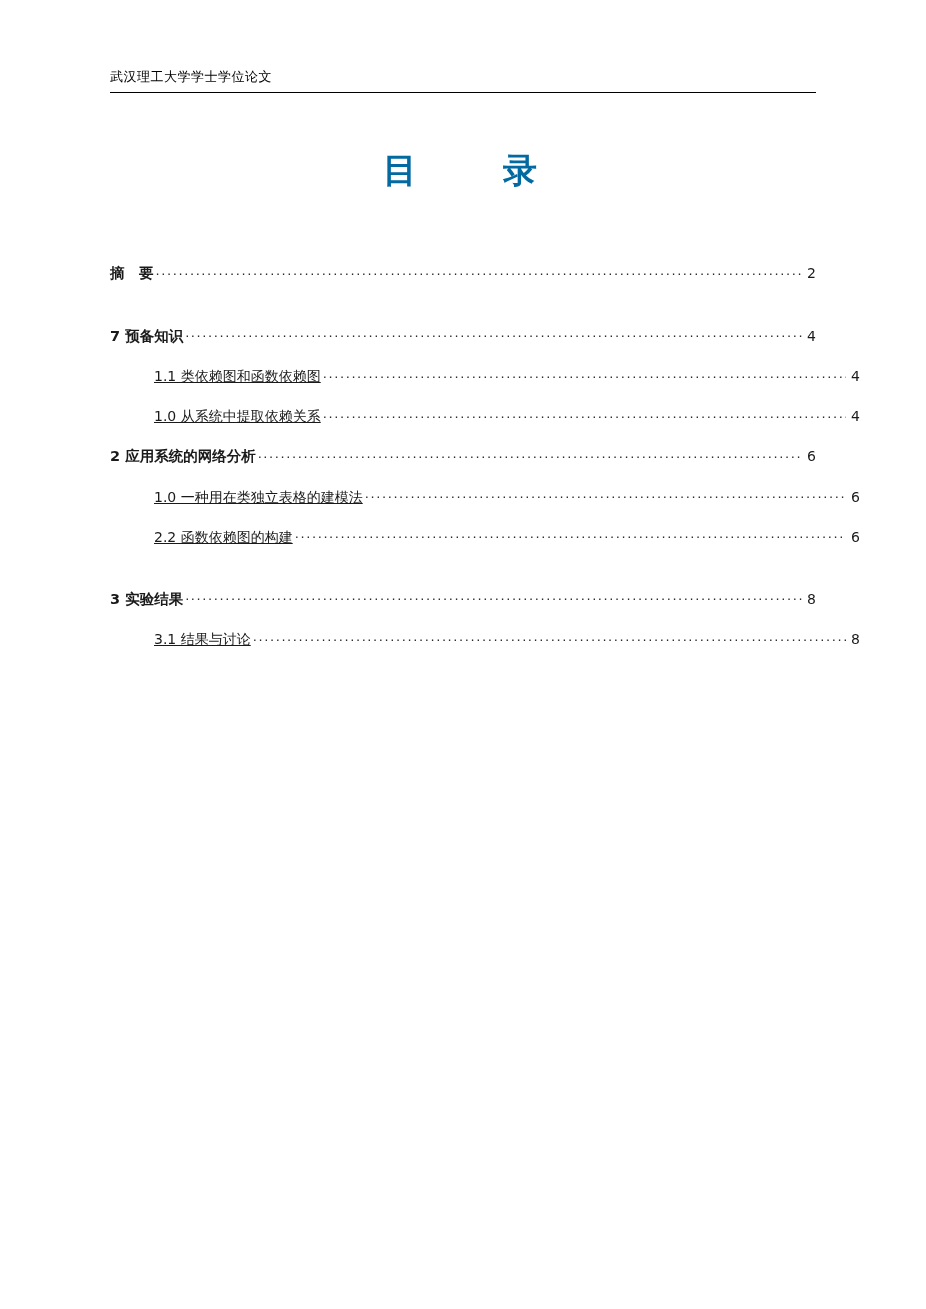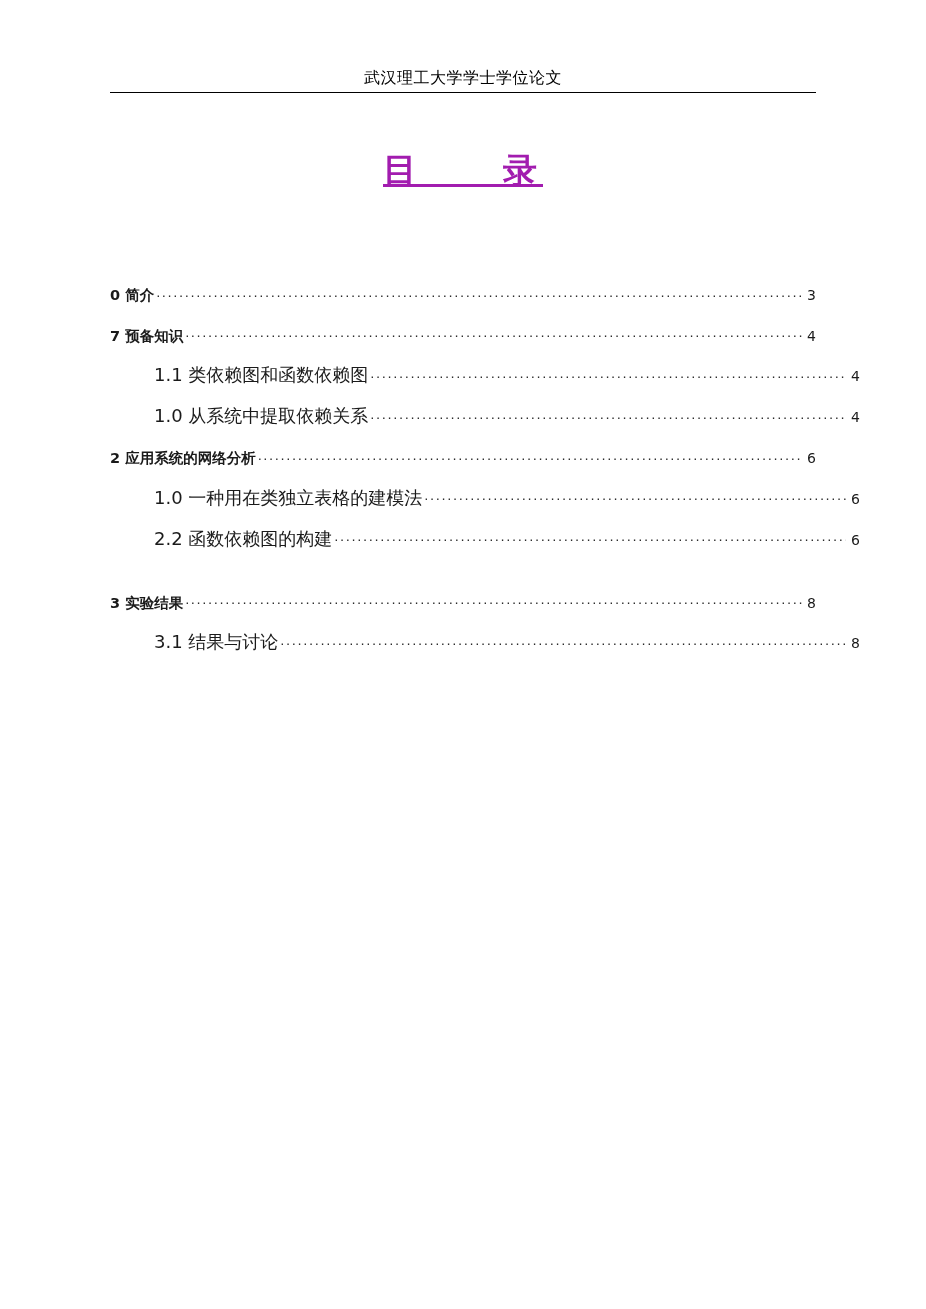--- a/index.html
+++ b/index.html
@@ -21,23 +21,22 @@
     width: 926px;
     height: 1309px;
     background: #ffffff;
   }
   
   .header {
     position: absolute;
     left: 110px;
     top: 68px;
     width: 706px;
-    text-align: center;
     font-family: "DejaVu Sans", sans-serif;
-    font-size: 16px;
+    font-size: 13px;
     letter-spacing: 0.5px;
     color: #000;
   }
   .header-rule {
     position: absolute;
     left: 110px;
     top: 92px;
     width: 706px;
     height: 0;
     border-top: 1px solid #000;
@@ -46,22 +45,21 @@
   .doc-title {
     position: absolute;
     left: 110px;
     top: 148px;
     width: 706px;
     text-align: center;
     font-family: "DejaVu Sans", sans-serif;
     font-weight: bold;
     font-size: 34px;
     letter-spacing: 6px;
-    color: #a21caf;
-    text-decoration: underline;
+    color: #0369a1;
   }
   
   .toc {
     position: absolute;
     left: 110px;
     top: 262px;
     width: 706px;
   }
   .toc-entry {
     display: flex;
@@ -95,42 +93,42 @@
   }
   .toc-entry .page-num {
     flex: 0 0 auto;
     font-size: 14px;
     text-align: right;
     min-width: 12px;
   }
   .lvl-1 .label { font-weight: bold; font-size: 14.5px; }
   .lvl-1 .page-num { font-size: 14px; }
   .lvl-2 { padding-left: 44px; }
-  .lvl-2 .label { font-weight: normal; font-size: 18px; }
+  .lvl-2 .label { font-weight: normal; font-size: 14px; text-decoration: underline; }
   .row-gap { height: 22px; }
 </style>
 </head>
 <body>
 
 <div class="page">
 
   <div class="header">武汉理工大学学士学位论文</div>
   <div class="header-rule"></div>
 
   <div class="doc-title">目　　录</div>
 
   <div class="toc">
 
+    <div class="toc-entry lvl-1">
+      <span class="label">摘　要</span>
+      <span class="dots"></span>
+      <span class="page-num">2</span>
+    </div>
     <div class="row-gap"></div>
 
-    <div class="toc-entry lvl-1">
-      <span class="label">0  简介</span>
-      <span class="dots"></span>
-      <span class="page-num">3</span>
-    </div>
     <div class="row-gap"></div>
 
     <div class="toc-entry lvl-1">
       <span class="label">7  预备知识</span>
       <span class="dots"></span>
       <span class="page-num">4</span>
     </div>
     <div class="row-gap"></div>
 
     <div class="toc-entry lvl-2">

